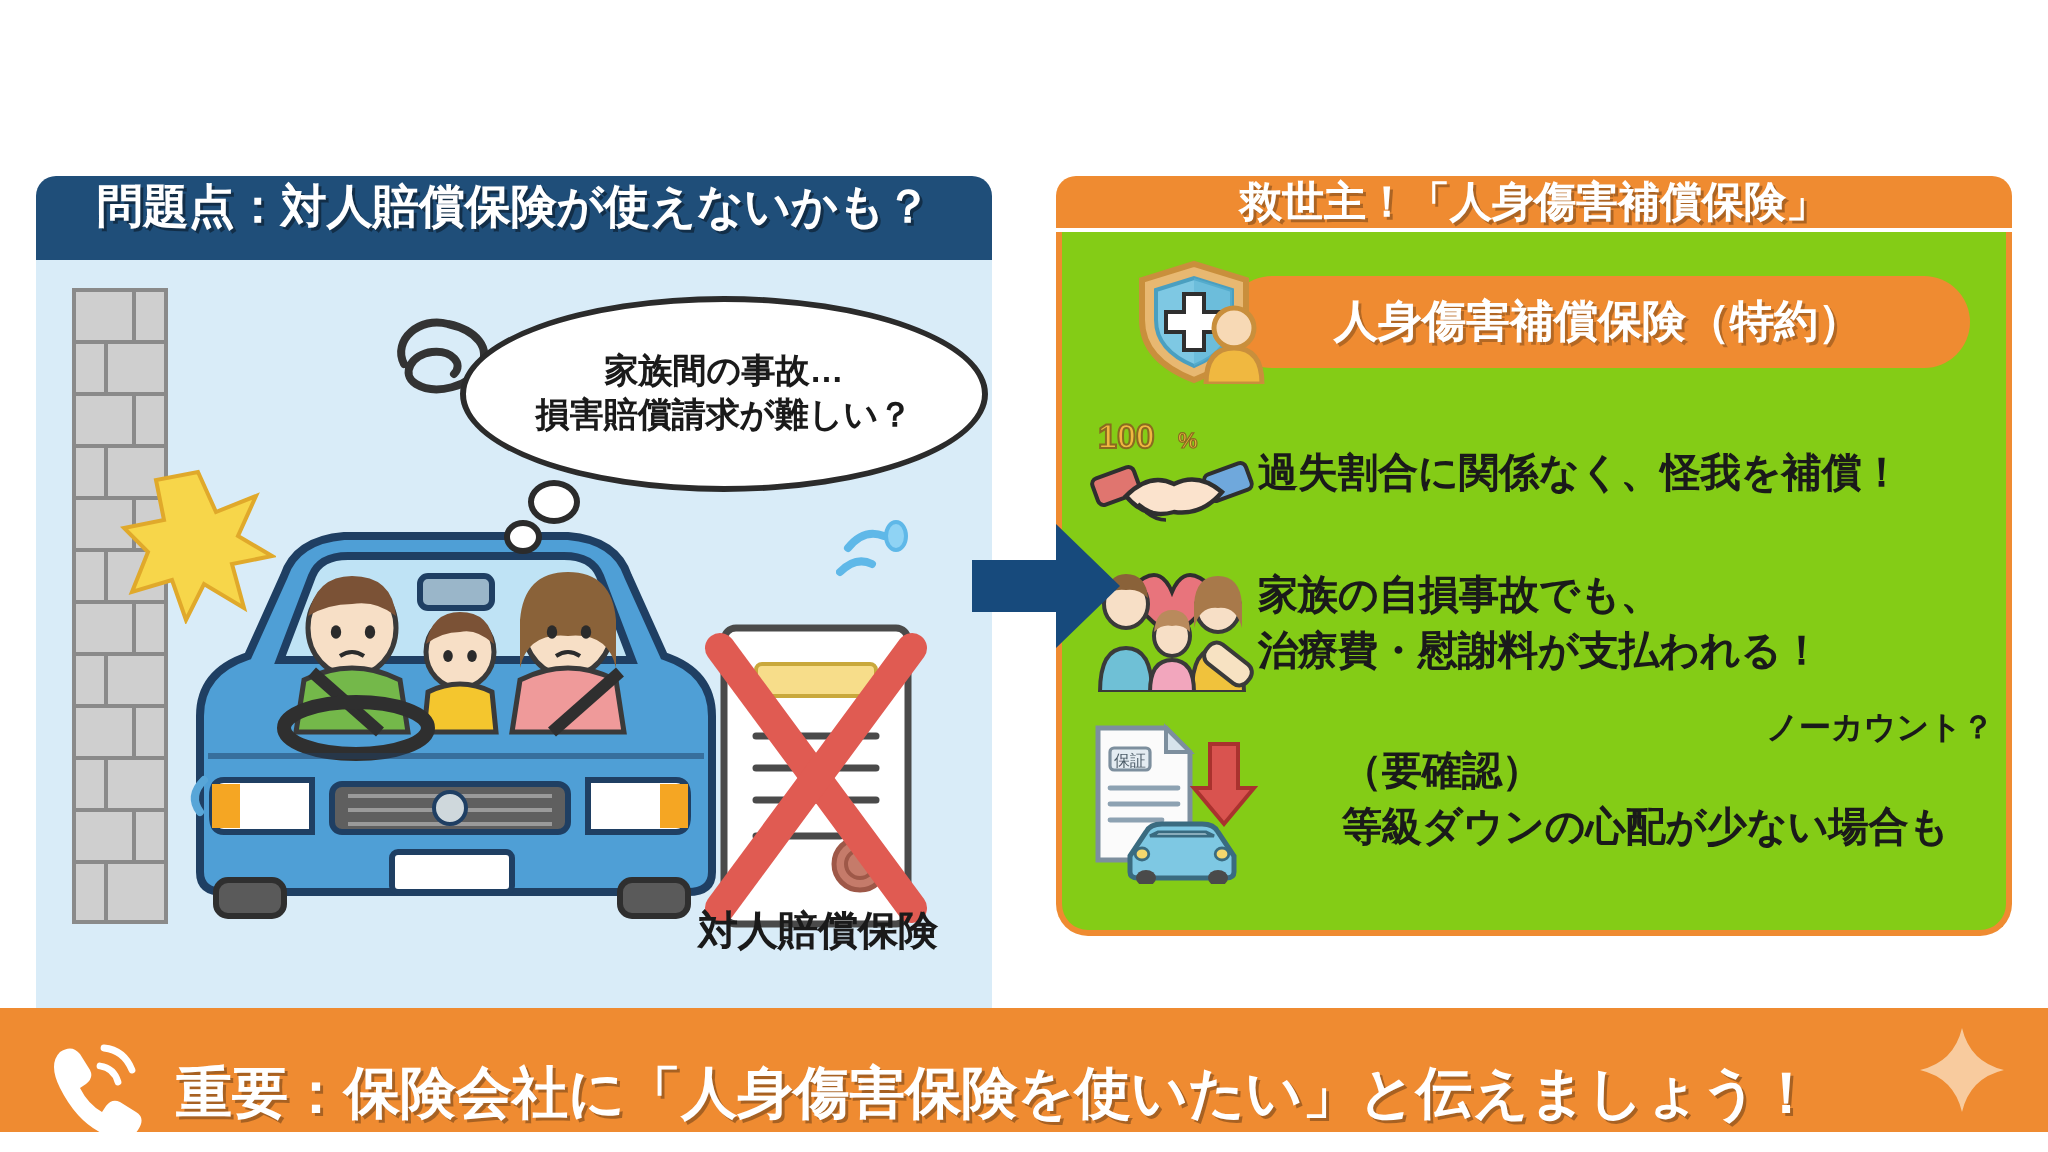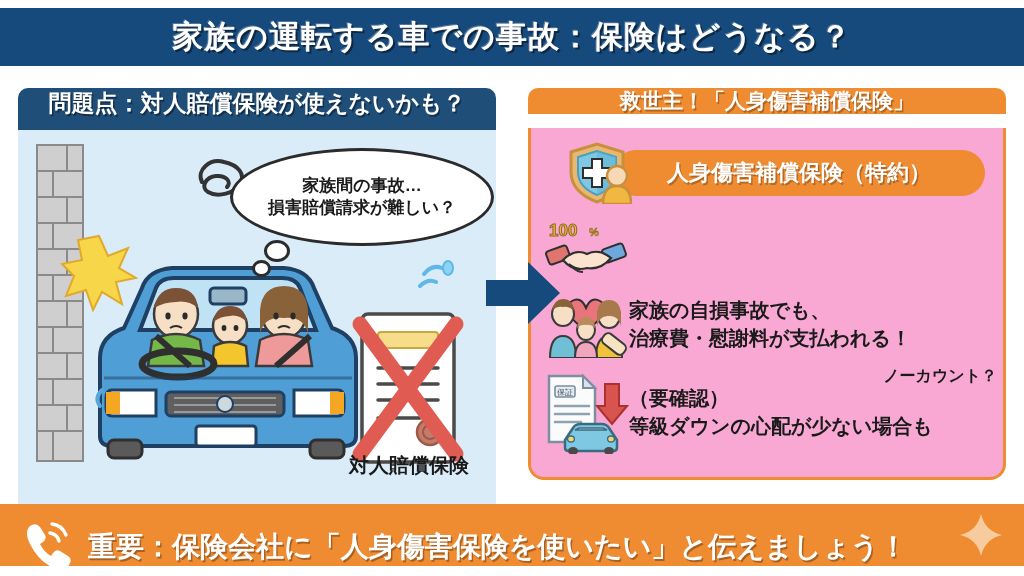--- a/index.html
+++ b/index.html
@@ -90,41 +90,41 @@
   .rp-header {
     position: absolute; left: 0; top: 0; width: 478px; height: 26px;
     background: #ef8b31; border-radius: 10px 10px 0 0;
     display: flex; align-items: center; justify-content: center;
   }
   .rp-header .txt {
     color: #fff; font-size: 21px; font-weight: bold; white-space: nowrap;
     text-shadow: 1.5px 1.5px 0 rgba(0,0,0,.28);
   }
   .rp-body {
-    position: absolute; left: 0; top: 40px; width: 478px; height: 352px;
-    background: #f9a8d4; border: 3px solid #ef8b31; border-top: none;
+    position: absolute; left: 0; top: 28px; width: 478px; height: 352px;
+    background: #84cc16; border: 3px solid #ef8b31; border-top: none;
     border-radius: 0 0 16px 16px; box-sizing: border-box; overflow: hidden;
   }
 
   .pill-row { position: absolute; left: 10px; top: 14px; width: 456px; height: 62px; }
   .shield { position: absolute; left: 24px; top: 0px; width: 72px; height: 62px; z-index: 3; }
   .pill {
     position: absolute; left: 72px; top: 8px; width: 372px; height: 46px;
     background: #ef8b31; border-radius: 23px;
     display: flex; align-items: center; justify-content: center;
   }
   .pill .txt {
     color: #fff; font-size: 22px; font-weight: bold; white-space: nowrap;
     text-shadow: 1.5px 1.5px 0 rgba(0,0,0,.25);
   }
 
   .benefit { position: absolute; left: 12px; display: flex; align-items: center; }
   .b1 { top: 90px; width: 456px; height: 62px; }
   .b2 { top: 158px; width: 456px; height: 76px; }
-  .b3 { top: 240px; width: 456px; height: 88px; }
+  .b3 { top: 240px; width: 456px; height: 88px; gap: 42px; }
 
   .b-icon { position: relative; width: 86px; height: 100%; flex: none; }
   .b-text { font-size: 20px; font-weight: bold; color: #1a1a1a; line-height: 1.4; white-space: nowrap; }
   .b-text .ln { display: block; }
 
   .nocount {
     position: absolute; right: 6px; top: 238px;
     font-size: 16px; font-weight: bold; color: #1a1a1a; white-space: nowrap; z-index: 6;
   }
 
@@ -138,23 +138,20 @@
     margin-left: 12px; color: #fff; font-size: 28px; font-weight: bold;
     white-space: nowrap; text-shadow: 1.5px 1.5px 0 rgba(0,0,0,.3); position: relative; z-index:2;
   }
   .spark { position: absolute; right: 22px; top: 10px; width: 42px; height: 42px; z-index: 1; }
 </style>
 </head>
 <body>
 
 <div class="stage">
 
-  <div class="titlebar">
-    <div class="txt">家族の運転する車での事故：保険はどうなる？</div>
-  </div>
 
   <div class="left-panel">
     <div class="lp-header">
       <div class="txt">問題点：対人賠償保険が使えないかも？</div>
     </div>
     <div class="lp-body">
 
       <div class="wall">
         <svg width="48" height="318" viewBox="0 0 48 318" xmlns="http://www.w3.org/2000/svg">
           <g stroke="#8a8a8a" stroke-width="2" fill="#cfcfcf">
@@ -337,20 +334,23 @@
             <text x="46" y="18" font-family="Liberation Sans, sans-serif" font-size="11" font-weight="bold" fill="#f0b840" stroke="#8a6a20" stroke-width=".6">%</text>
             <rect x="4" y="30" width="22" height="14" rx="3" transform="rotate(-20 15 37)" fill="#e0756f" stroke="#2f2f2f" stroke-width="2"></rect>
             <rect x="60" y="28" width="22" height="14" rx="3" transform="rotate(-20 71 35)" fill="#6fa8dc" stroke="#2f2f2f" stroke-width="2"></rect>
             <path d="M20 42 Q32 30 44 36 Q56 30 68 40 Q58 52 44 50 Q30 54 20 42 Z" fill="#fbe3cd" stroke="#2f2f2f" stroke-width="2.2"></path>
             <g stroke="#2f2f2f" stroke-width="1.8" fill="none">
               <path d="M26 46 q6 5 12 5"></path>
                 <path d="M30 50 q5 4 10 4"></path>
             </g>
           </svg>
         </div>
+        <div class="b-text">
+          <span class="ln">過失割合に関係なく、怪我を補償！</span>
+        </div>
       </div>
 
       <div class="benefit b2">
         <div class="b-icon">
           <svg width="86" height="72" viewBox="0 0 86 72" xmlns="http://www.w3.org/2000/svg">
             <path d="M43 22 q-5 -12 -14 -7 q-9 5 -2 15 q5 7 16 14 q11 -7 16 -14 q7 -10 -2 -15 q-9 -5 -14 7 Z" fill="#e8747c" stroke="#2f2f2f" stroke-width="2"></path>
             <ellipse cx="20" cy="28" rx="11" ry="12" fill="#f7dfc6" stroke="#3a3a3a" stroke-width="2"></ellipse>
             <path d="M9 25 q2 -12 11 -12 q10 0 11 12 q-5 -5 -11 -4 q-7 -1 -11 4 Z" fill="#8a6239"></path>
             <path d="M7 72 q0 -22 13 -22 q13 0 13 22 Z" fill="#6fc0d6" stroke="#3a3a3a" stroke-width="2"></path>
             <ellipse cx="66" cy="30" rx="11" ry="12" fill="#f7dfc6" stroke="#3a3a3a" stroke-width="2"></ellipse>

